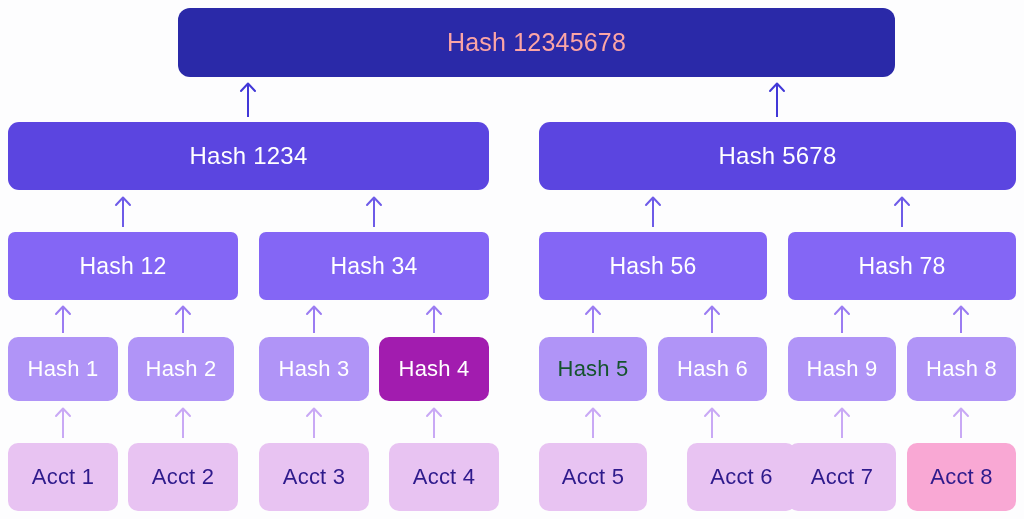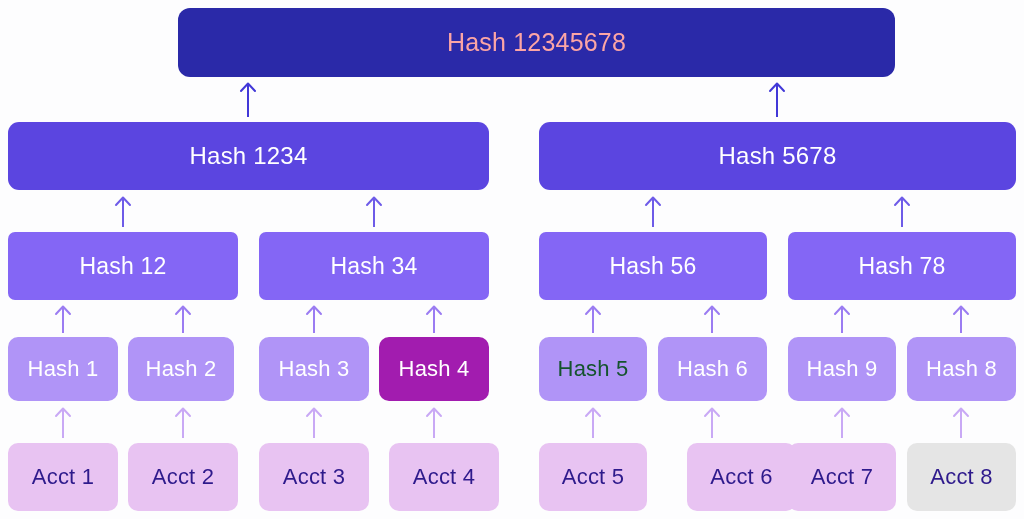--- a/index.html
+++ b/index.html
@@ -217,14 +217,14 @@
     <div class="node level-4" style="left: 658px; top: 337px; width: 109px; height: 64px; background: rgb(176, 148, 247); color: rgb(255, 255, 255);">Hash 6</div>
     <div class="node level-4" style="left: 788px; top: 337px; width: 108px; height: 64px; background: rgb(176, 148, 247); color: rgb(255, 255, 255);">Hash 9</div>
     <div class="node level-4" style="left: 907px; top: 337px; width: 109px; height: 64px; background: rgb(176, 148, 247); color: rgb(255, 255, 255);">Hash 8</div>
     <div class="node level-5" style="left: 8px; top: 443px; width: 110px; height: 68px; background: rgb(232, 195, 242); color: rgb(46, 26, 140);">Acct 1</div>
     <div class="node level-5" style="left: 128px; top: 443px; width: 110px; height: 68px; background: rgb(232, 195, 242); color: rgb(46, 26, 140);">Acct 2</div>
     <div class="node level-5" style="left: 259px; top: 443px; width: 110px; height: 68px; background: rgb(232, 195, 242); color: rgb(46, 26, 140);">Acct 3</div>
     <div class="node level-5" style="left: 379px; top: 443px; width: 110px; height: 68px; background: rgb(232, 195, 242); color: rgb(46, 26, 140); margin-left: 10px;">Acct 4</div>
     <div class="node level-5" style="left: 539px; top: 443px; width: 108px; height: 68px; background: rgb(232, 195, 242); color: rgb(46, 26, 140);">Acct 5</div>
     <div class="node level-5" style="left: 658px; top: 443px; width: 109px; height: 68px; background: rgb(232, 195, 242); color: rgb(46, 26, 140); margin-left: 29px;">Acct 6</div>
     <div class="node level-5" style="left: 788px; top: 443px; width: 108px; height: 68px; background: rgb(232, 195, 242); color: rgb(46, 26, 140);">Acct 7</div>
-    <div class="node level-5" style="left: 907px; top: 443px; width: 109px; height: 68px; background: #e5e5e5; color: rgb(46, 26, 140);">Acct 8</div>
+    <div class="node level-5" style="left: 907px; top: 443px; width: 109px; height: 68px; background: #f9a8d4; color: rgb(46, 26, 140);">Acct 8</div>
   </div>
 
 </body></html>

